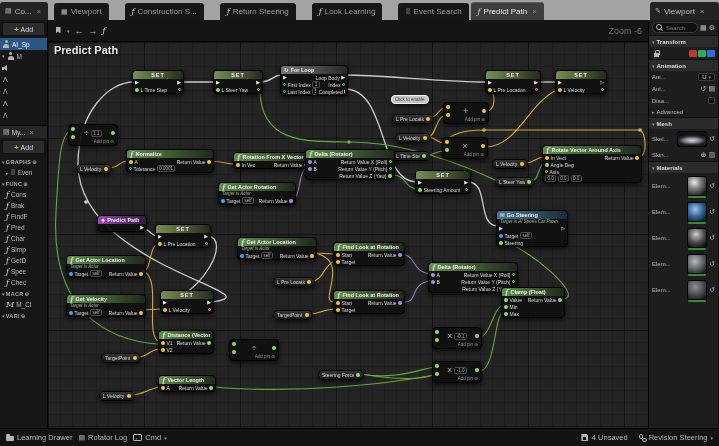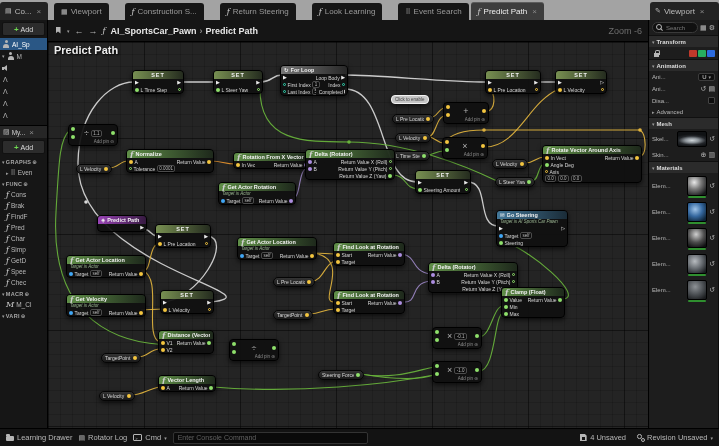--- a/index.html
+++ b/index.html
@@ -275,23 +275,20 @@
       </div>
     </div>
 
     <div class="gcol">
       <div class="toolbar">
         <span class="i i-flag"></span>
         <span class="caret">▾</span>
         <span class="tbtn">←</span>
         <span class="tbtn">→</span>
         <span class="fxi">ƒ</span>
-        <span class="crumb">
-          <span>AI_SportsCar_Pawn</span><span class="sep">›</span><span>Predict Path</span>
-        </span>
         <span class="zoomlbl">Zoom -6</span>
       </div>
       <div class="canvas" id="canvas">
         <div class="gtitle">Predict Path</div>
         <svg class="wires" id="wires" width="600" height="386">
             <path d="M96,187 C102,187 103,194 109,194" fill="none" stroke="#d9d9d9" stroke-width="1.3" opacity="0.92"></path>
             <path d="M160,194 C185,198 150,258 114,260" fill="none" stroke="#d9d9d9" stroke-width="1.3" opacity="0.92"></path>
             <path d="M163,260 C235,252 28,225 30,120 C31,70 60,40 86,40" fill="none" stroke="#d9d9d9" stroke-width="1.3" opacity="0.92"></path>
             <path d="M134,40 L167,40" fill="none" stroke="#d9d9d9" stroke-width="1.3" opacity="0.92"></path>
             <path d="M213,40 C224,40 224,33 234,33" fill="none" stroke="#d9d9d9" stroke-width="1.3" opacity="0.92"></path>
@@ -1178,26 +1175,25 @@
     </span>
     <span class="sbtn">
       <span class="glyph">▤</span>
       <span>Rotator Log</span>
     </span>
     <span class="sbtn">
       <span class="i i-term"></span>
       <span>Cmd</span>
       <span class="caret">▾</span>
     </span>
-    <input class="console" placeholder="Enter Console Command" style="">
     <span class="sright">
       <span class="sbtn">
         <span class="i i-save"></span>
         <span>4 Unsaved</span>
       </span>
       <span class="sbtn">
         <span class="i i-branch"></span>
-        <span>Revision Unsaved</span>
+        <span>Revision Steering</span>
         <span class="caret">▾</span>
       </span>
     </span>
   </div>
 </div>
 
 </body></html>

